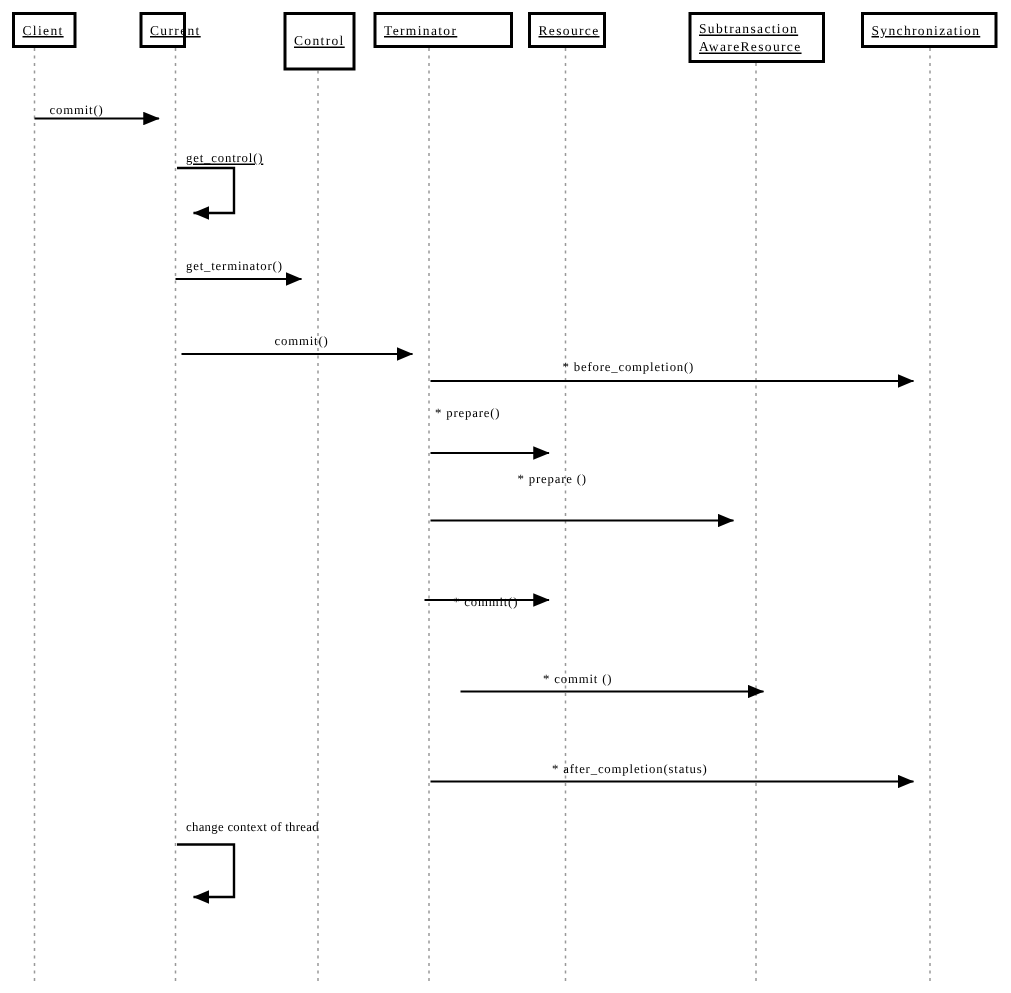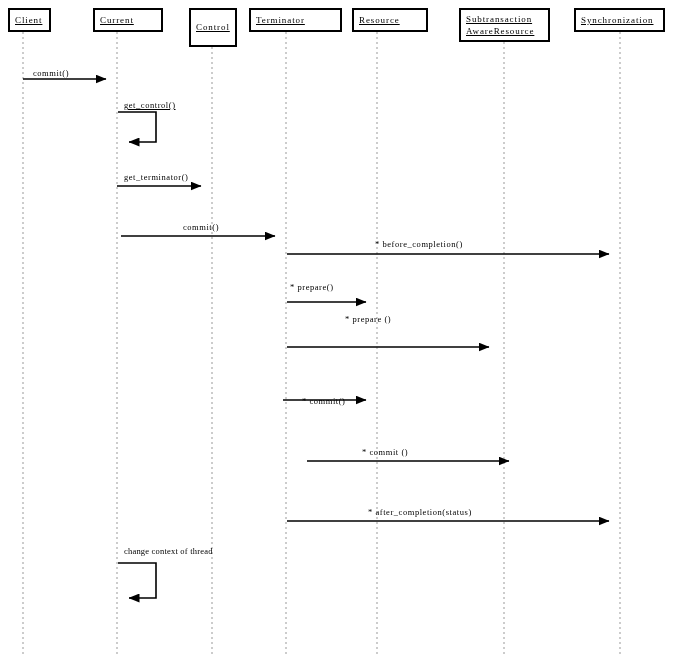--- a/index.html
+++ b/index.html
@@ -91,47 +91,47 @@
         <line x1="307" y1="461" x2="509" y2="461" stroke="#000000" stroke-width="1.4" marker-end="url(#arrowhead)"></line>
         <line x1="287" y1="521" x2="609" y2="521" stroke="#000000" stroke-width="1.4" marker-end="url(#arrowhead)"></line>
         <path d="M118,563 L156,563 L156,598 L129,598" fill="none" stroke="#000000" stroke-width="1.6" marker-end="url(#arrowhead-left)"></path>
       </g>
   </svg>
 
   <div id="boxes-layer">
       <div class="obj-box" style="left: 8px; top: 8px; width: 43px; height: 24px;">
         <span class="obj-label">Client</span>
       </div>
-      <div class="obj-box" style="left: 93px; top: 8px; width: 70px; height: 24px;">
+      <div class="obj-box" style="left: 93px; top: 8px; width: 31px; height: 24px;">
         <span class="obj-label">Current</span>
       </div>
       <div class="obj-box" style="left: 189px; top: 8px; width: 48px; height: 39px;">
         <span class="obj-label">Control</span>
       </div>
       <div class="obj-box" style="left: 249px; top: 8px; width: 93px; height: 24px;">
         <span class="obj-label">Terminator</span>
       </div>
-      <div class="obj-box" style="left: 352px; top: 8px; width: 76px; height: 24px; text-align: center;">
+      <div class="obj-box" style="left: 352px; top: 8px; width: 52px; height: 24px; text-align: center;">
         <span class="obj-label">Resource</span>
       </div>
       <div class="obj-box" style="left: 459px; top: 8px; width: 91px; height: 34px; justify-content: flex-end;">
         <span class="obj-label">Subtransaction</span>
         <span class="obj-label">AwareResource</span>
       </div>
       <div class="obj-box" style="left: 574px; top: 8px; width: 91px; height: 24px;">
         <span class="obj-label">Synchronization</span>
       </div>
     </div>
   <div id="labels-layer">
       <div class="msg-label" style="left: 33px; top: 68px;">commit()</div>
       <div class="msg-label" style="left: 124px; top: 100px; text-decoration: underline;">get_control()</div>
       <div class="msg-label" style="left: 124px; top: 172px;">get_terminator()</div>
       <div class="msg-label" style="left: 183px; top: 222px;">commit()</div>
       <div class="msg-label" style="left: 375px; top: 239px;">* before_completion()</div>
-      <div class="msg-label" style="left: 290px; top: 282px;">* prepare()</div>
+      <div class="msg-label" style="left: 290px; top: 270px;">* prepare()</div>
       <div class="msg-label" style="left: 345px; top: 314px;">* prepare ()</div>
       <div class="msg-label" style="left: 302px; top: 396px;">* commit()</div>
       <div class="msg-label" style="left: 362px; top: 447px;">* commit ()</div>
       <div class="msg-label" style="left: 368px; top: 507px;">* after_completion(status)</div>
       <div class="msg-label small" style="left: 124px; top: 546px;">change context of thread</div>
     </div>
 
 </div>
 
 </body></html>

